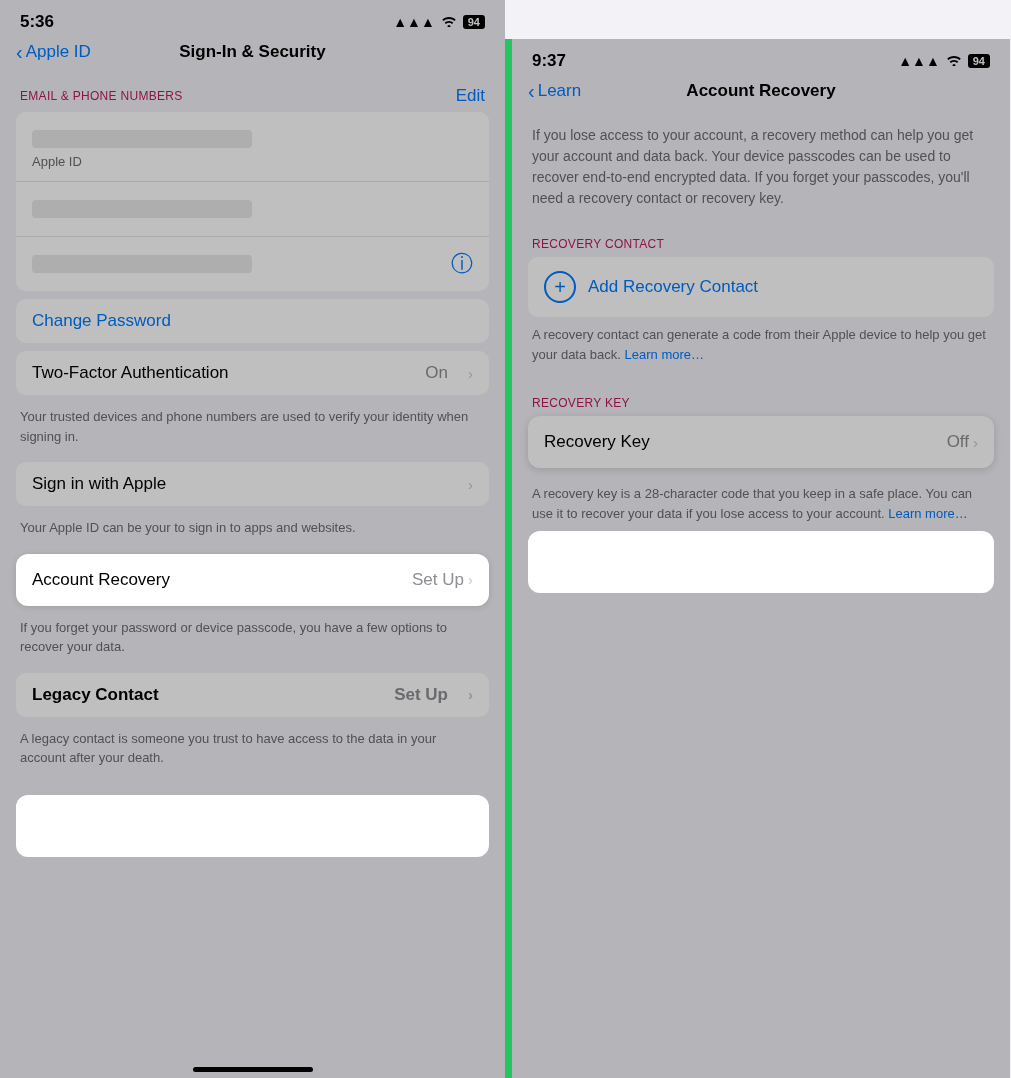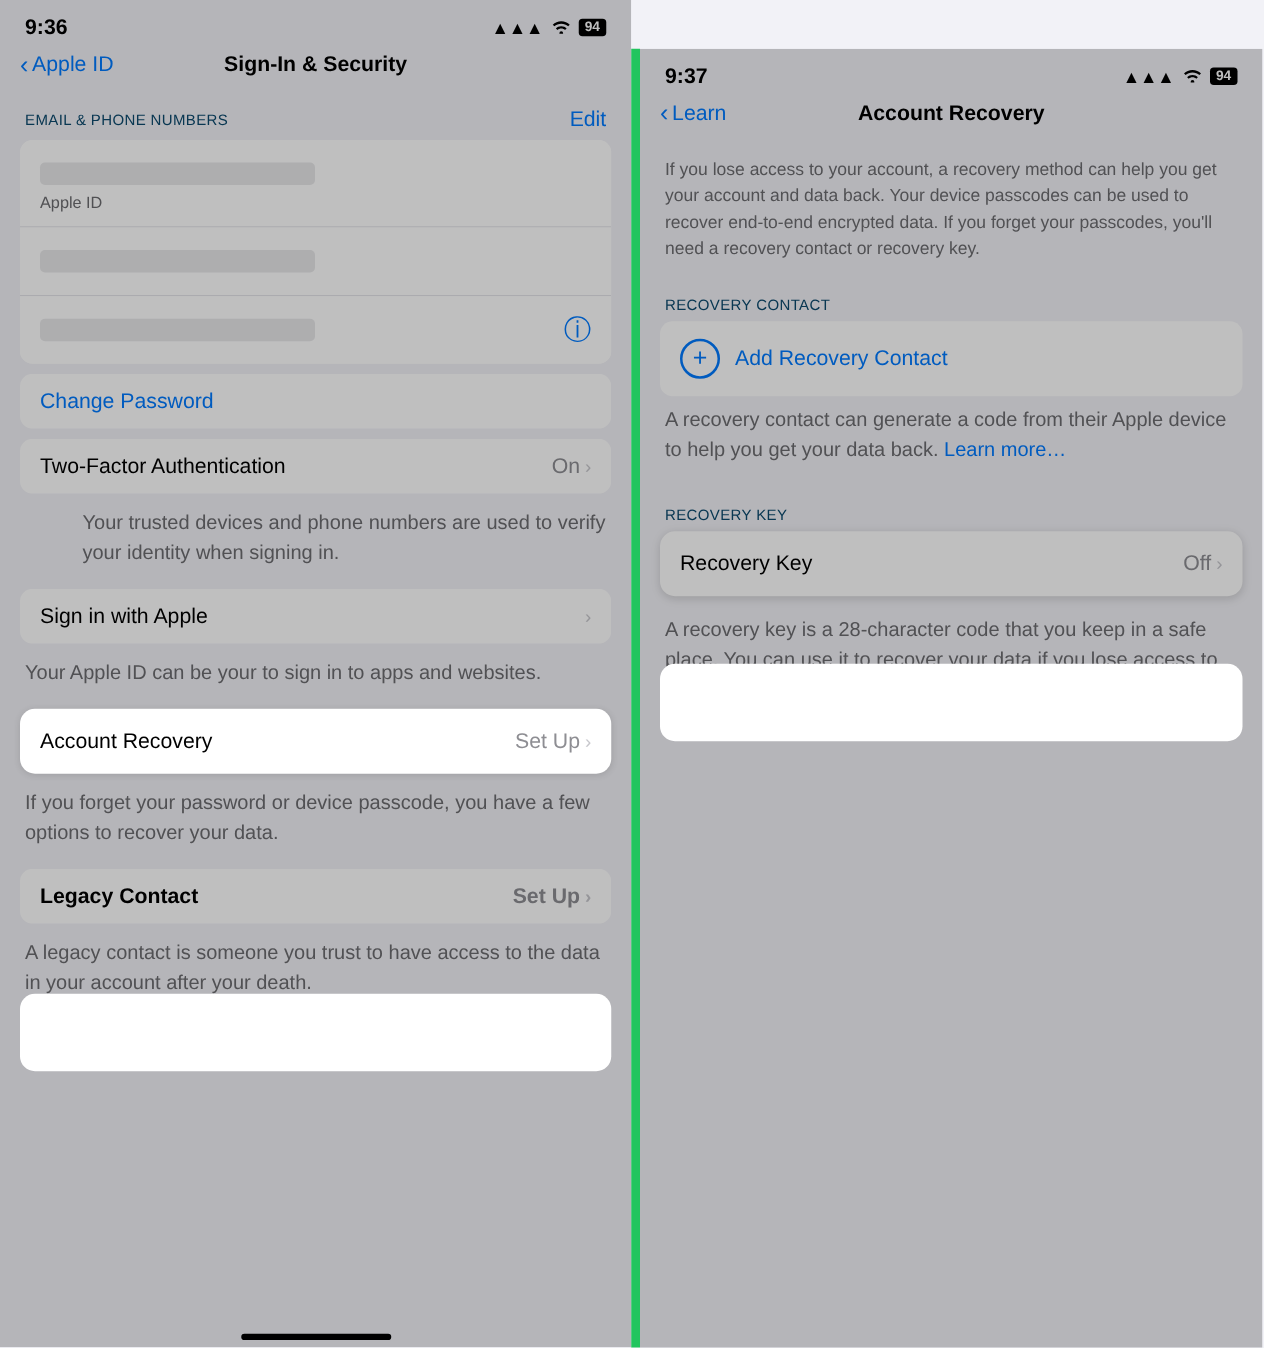--- a/index.html
+++ b/index.html
@@ -92,21 +92,21 @@
     .scroll-content {
       flex: 1;
       overflow-y: auto;
       padding: 0;
     }
 
     
     .section-label {
       font-size: 12px;
       font-weight: 400;
-      color: #0c4a6e;
+      color: #be185d;
       text-transform: uppercase;
       letter-spacing: 0.3px;
       padding: 16px 20px 6px;
     }
 
     
     .list-group {
       background: #fff;
       border-radius: 10px;
       margin: 0 16px 8px;
@@ -123,21 +123,21 @@
     .list-item:last-child {
       border-bottom: none;
     }
     .list-item-label {
       font-size: 17px;
       color: #000;
     }
     .list-item-value {
       display: flex;
       align-items: center;
-      gap: 4px;
+      gap: 20px;
       color: #8e8e93;
       font-size: 17px;
     }
     .list-item-value .chevron {
       color: #c7c7cc;
       font-size: 15px;
     }
 
     
     .list-item-highlighted {
@@ -188,21 +188,21 @@
       color: #6c6c70;
       margin-top: 2px;
     }
     .info-icon {
       color: #007aff;
       font-size: 22px;
     }
 
     
     .desc-text {
-      font-size: 16px;
+      font-size: 13px;
       color: #6c6c70;
       padding: 8px 20px 16px;
       line-height: 1.5;
     }
     .desc-text a {
       color: #007aff;
       text-decoration: none;
     }
 
     
@@ -272,21 +272,21 @@
       color: #007aff;
       font-size: 17px;
     }
   </style>
 </head>
 <body>
 
 <div class="phone" style="position:relative;">
 
   <div class="status-bar">
-    <span class="status-time">9:36</span>
+    <span class="status-time">5:36</span>
     <div class="status-icons">
       <span class="signal-icon">▲▲▲</span>
       <span class="wifi-icon">
         <svg width="16" height="12" viewBox="0 0 16 12">
             <path d="M8 10a1.5 1.5 0 110 3 1.5 1.5 0 010-3zm0-4c1.7 0 3.2.7 4.3 1.8L11 9c-.8-.8-1.8-1.2-3-1.2S5.8 8.2 5 9L3.7 7.8C4.8 6.7 6.3 6 8 6zm0-4C10.7 2 13.1 3 14.8 4.8L13.5 6C12.1 4.8 10.1 4 8 4S3.9 4.8 2.5 6L1.2 4.8C2.9 3 5.3 2 8 2z" fill="#000"></path>
           </svg>
       </span>
       <span class="battery-badge">94</span>
     </div>
   </div>
@@ -331,21 +331,21 @@
 
     <div class="list-group" style="margin-top:8px;">
       <div class="list-item">
         <span class="list-item-label">Two-Factor Authentication</span>
         <div class="list-item-value">
           <span>On</span>
           <span class="chevron">›</span>
         </div>
       </div>
     </div>
-    <div class="desc-text" style="padding-top:4px;margin-left:46px;">Your trusted devices and phone numbers are used to verify your identity when signing in.</div>
+    <div class="desc-text" style="padding-top:4px;">Your trusted devices and phone numbers are used to verify your identity when signing in.</div>
 
     <div class="list-group">
       <div class="list-item" style="border-bottom:none;">
         <span class="list-item-label">Sign in with Apple</span>
         <div class="list-item-value">
           <span class="chevron">›</span>
         </div>
       </div>
     </div>
     <div class="desc-text" style="padding-top:4px;">Your Apple ID can be your to sign in to apps and websites.</div>

